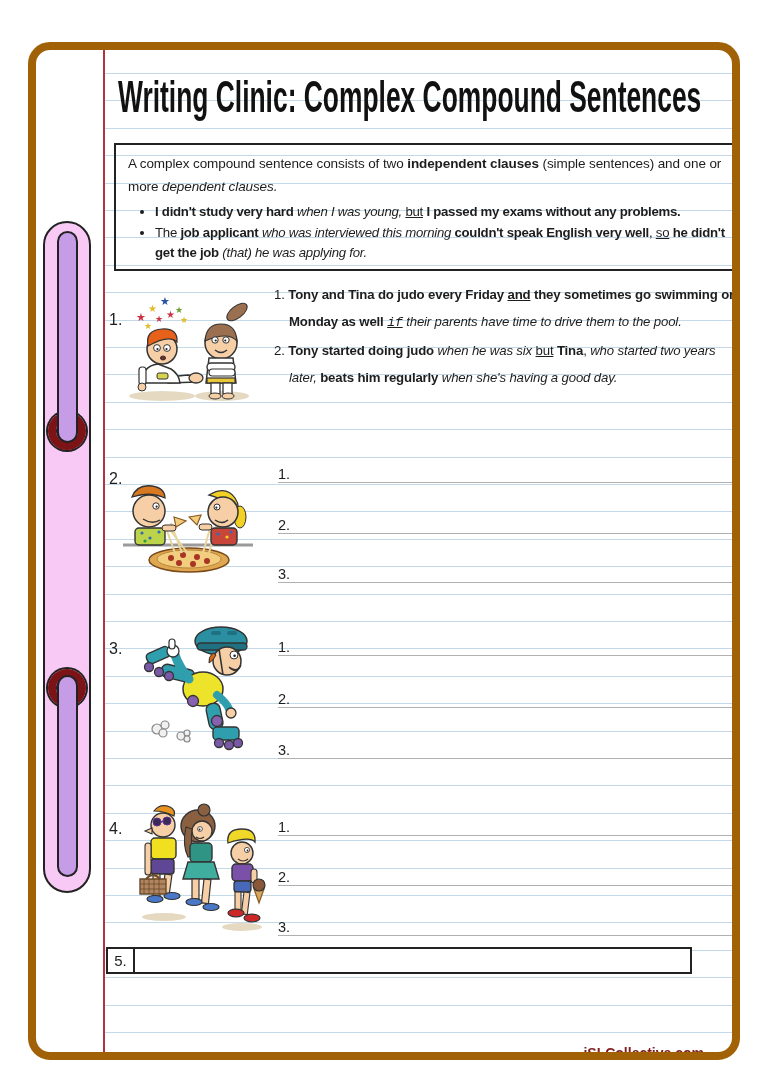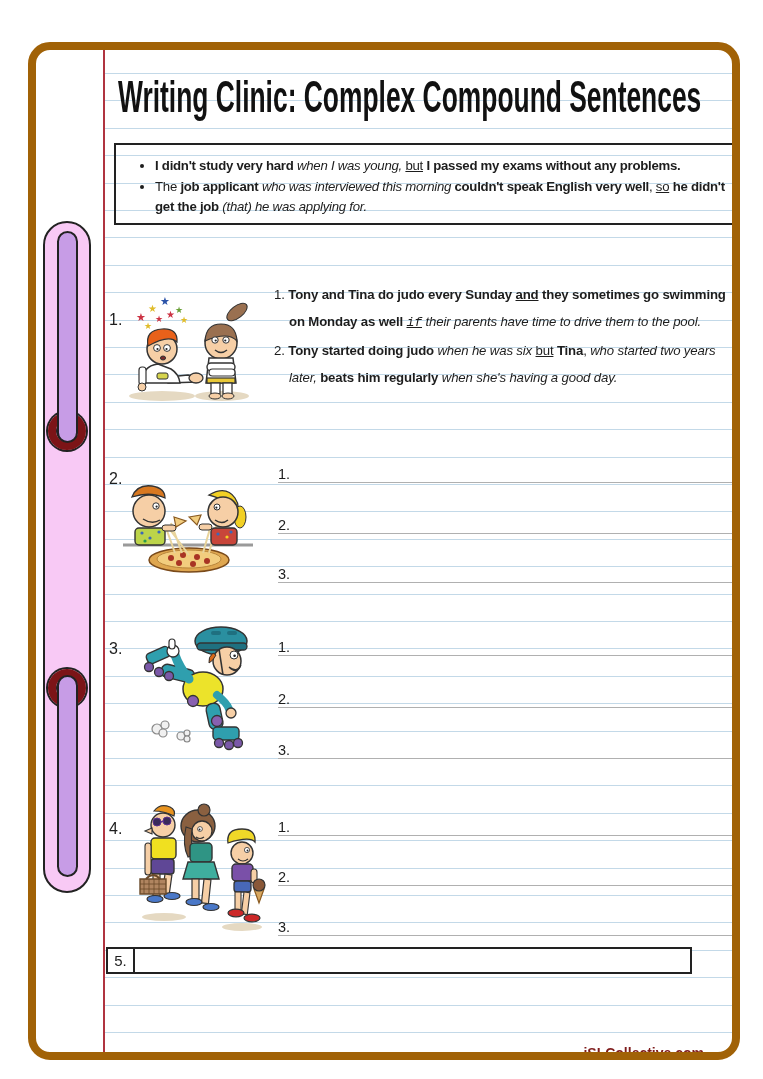--- a/index.html
+++ b/index.html
@@ -66,20 +66,21 @@
 
     <div class="binder-pink"></div>
     <div class="ring ring1"></div>
     <div class="ring ring2"></div>
     <div class="rod rod-top"></div>
     <div class="rod rod-bottom"></div>
 
     <div class="title">Writing Clinic: Complex Compound Sentences</div>
 
     <div class="intro">
+      <p><span class="rs-r">A complex compound sentence consists of two </span><span class="rs-b">independent clauses</span><span class="rs-r"> (simple sentences) and one or more </span><span class="rs-i">dependent clauses.</span></p>
       <ul>
         <li><span class="rs-b">I didn't study very hard </span><span class="rs-i">when I was young,</span><span class="rs-r"> </span><span class="rs-u">but</span><span class="rs-r"> </span><span class="rs-b">I passed my exams without any problems.</span></li>
         <li><span class="rs-r">The </span><span class="rs-b">job applicant</span><span class="rs-r"> </span><span class="rs-i">who was interviewed this morning</span><span class="rs-r"> </span><span class="rs-b">couldn't speak English very well</span><span class="rs-r">, </span><span class="rs-u">so</span><span class="rs-r"> </span><span class="rs-b">he didn't get the job</span><span class="rs-r"> </span><span class="rs-i">(that) he was applying for.</span></li>
       </ul>
     </div>
 
 
     <div class="exnum" style="top:261px;">1.</div>
     <svg class="illus" style="left:88px;top:241px;" width="132" height="112" viewBox="0 0 132 112">
       <ellipse cx="38" cy="105" rx="33" ry="5" fill="#e5d9c2"></ellipse>
@@ -118,21 +119,21 @@
       <path d="M24 55 q-3 -16 14 -17 q16 -1 15 13 q-8 -8 -29 4 z" fill="#e8611a" stroke="#333" stroke-width="1.2"></path>
       <circle cx="33" cy="57" r="3.4" fill="#fff" stroke="#333"></circle>
       <circle cx="43" cy="57" r="3.4" fill="#fff" stroke="#333"></circle>
       <circle cx="33.5" cy="58" r="1.1" fill="#222"></circle>
       <circle cx="42.5" cy="58" r="1.1" fill="#222"></circle>
       <ellipse cx="39" cy="67" rx="2.6" ry="2" fill="#7a2a2a" stroke="#333"></ellipse>
       <rect x="15" y="76" width="7" height="18" rx="3" fill="#fff" stroke="#333" stroke-width="1.2"></rect>
       <circle cx="18" cy="96" r="4" fill="#f6cfa6" stroke="#333"></circle>
     </svg>
     <div class="answers">
-      <p><span>1.</span> <span><span class="rs-b">Tony and Tina do judo every Sunday </span><span class="rs-bu">and</span><span class="rs-b"> they sometimes go swimming on Monday as well </span><span class="rs-iu">if</span><span class="rs-i"> their parents have time to drive them to the pool.</span></span></p>
+      <p><span>1.</span> <span><span class="rs-b">Tony and Tina do judo every Friday </span><span class="rs-bu">and</span><span class="rs-b"> they sometimes go swimming on Monday as well </span><span class="rs-iu">if</span><span class="rs-i"> their parents have time to drive them to the pool.</span></span></p>
       <p><span>2.</span> <span><span class="rs-b">Tony started doing judo </span><span class="rs-i">when he was six </span><span class="rs-u">but</span><span class="rs-r"> </span><span class="rs-b">Tina</span><span class="rs-r">, </span><span class="rs-i">who started two years later,</span><span class="rs-r"> </span><span class="rs-b">beats him regularly </span><span class="rs-i">when she's having a good day.</span></span></p>
     </div>
 
     <div class="exnum" style="top:420px;">2.</div>
     <svg class="illus" style="left:83px;top:425px;" width="138" height="100" viewBox="0 0 138 100">
       <line x1="4" y1="70" x2="134" y2="70" stroke="#9a9a9a" stroke-width="3"></line>
       <ellipse cx="70" cy="85" rx="40" ry="12" fill="#dfa750" stroke="#7a4a1a" stroke-width="1.5"></ellipse>
       <ellipse cx="70" cy="84" rx="32" ry="9" fill="#f2cd7e" stroke="#b8863c"></ellipse>
       <circle cx="52" cy="83" r="3" fill="#a83424"></circle>
         <circle cx="64" cy="80" r="3" fill="#a83424"></circle>

